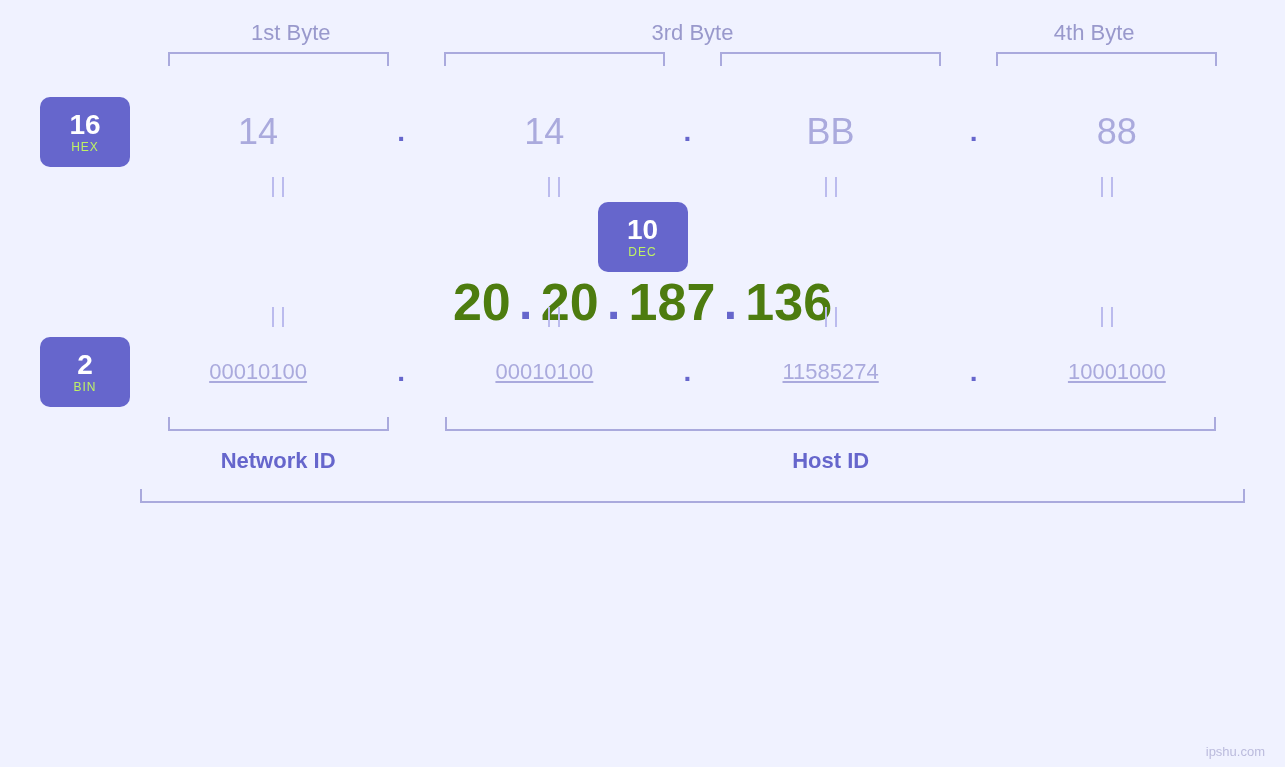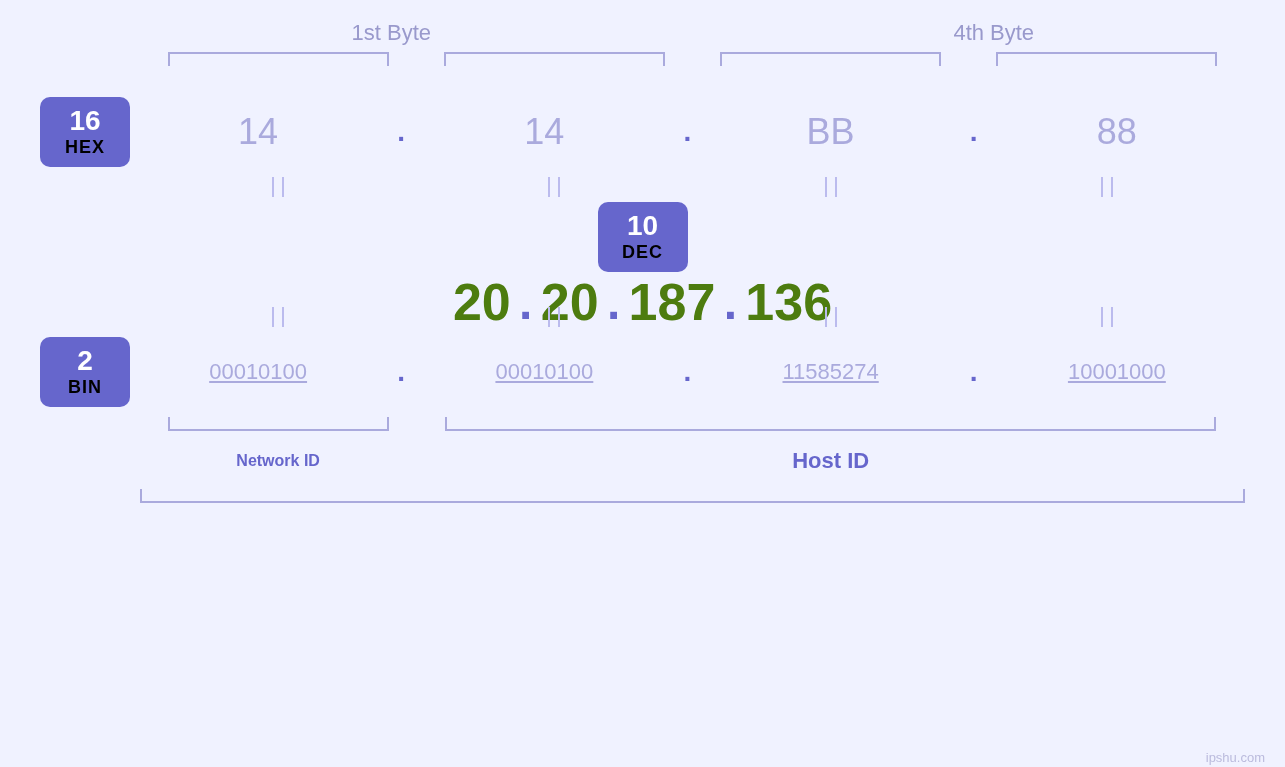--- a/index.html
+++ b/index.html
@@ -85,23 +85,23 @@
     }
 
     .base-number {
       color: white;
       font-size: 28px;
       font-weight: bold;
       line-height: 1.1;
     }
 
     .base-label {
-      color: #000000;
-      font-size: 18px;
-      font-weight: 700;
+      color: #bef264;
+      font-size: 12px;
+      font-weight: 400;
       letter-spacing: 1px;
     }
 
     
     .value-cells {
       display: flex;
       flex: 1;
       align-items: center;
     }
 
@@ -216,21 +216,21 @@
       margin-left: 100px;
       height: 40px;
       align-items: center;
       margin-top: 4px;
     }
 
     .network-id-label {
       flex: 1;
       text-align: center;
       color: #6666cc;
-      font-size: 16px;
+      font-size: 22px;
       font-weight: 600;
     }
 
     .host-id-label {
       flex: 3;
       text-align: center;
       color: #6666cc;
       font-size: 22px;
       font-weight: 600;
     }
@@ -254,33 +254,34 @@
       text-align: center;
       color: #6666cc;
       font-size: 26px;
       font-weight: 600;
       margin-top: 8px;
     }
 
     
     .watermark {
       position: absolute;
-      bottom: 2px;
+      bottom: 8px;
       right: 20px;
       color: #bbbbdd;
       font-size: 13px;
     }
   </style>
 </head>
 <body>
 
 <div class="container">
 
   <div class="byte-headers">
     <div class="byte-header">1st Byte</div>
+    <div class="byte-header">3rd Byte</div>
     <div class="byte-header">4th Byte</div>
   </div>
 
   <div class="top-brackets">
     <div class="bracket-cell">
       <div class="bracket-top"></div>
     </div>
     <div class="bracket-cell">
       <div class="bracket-top"></div>
     </div>

